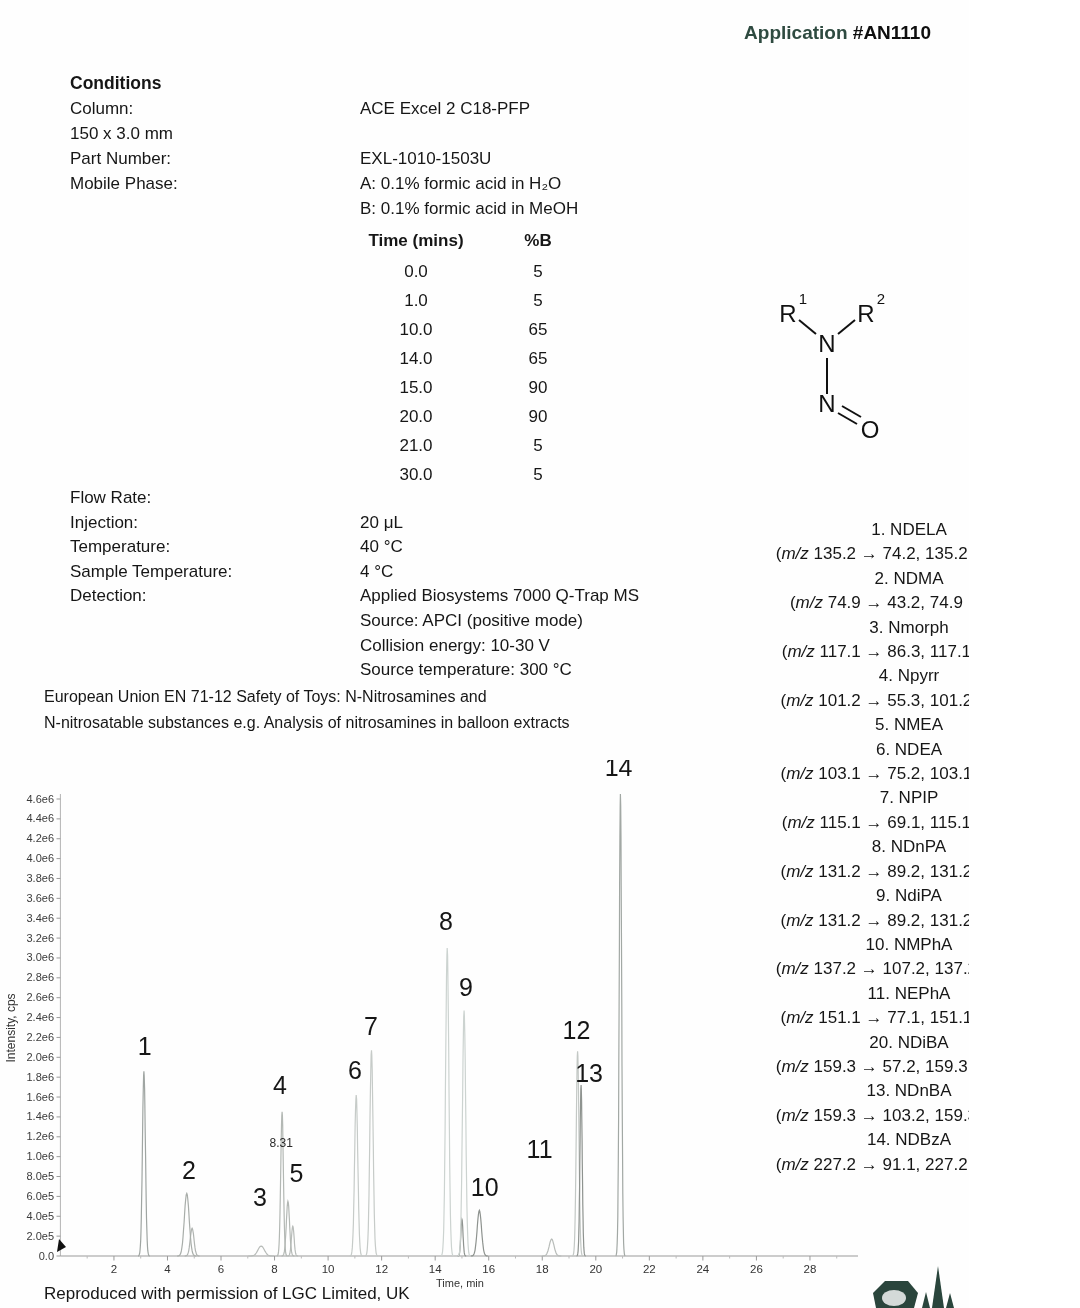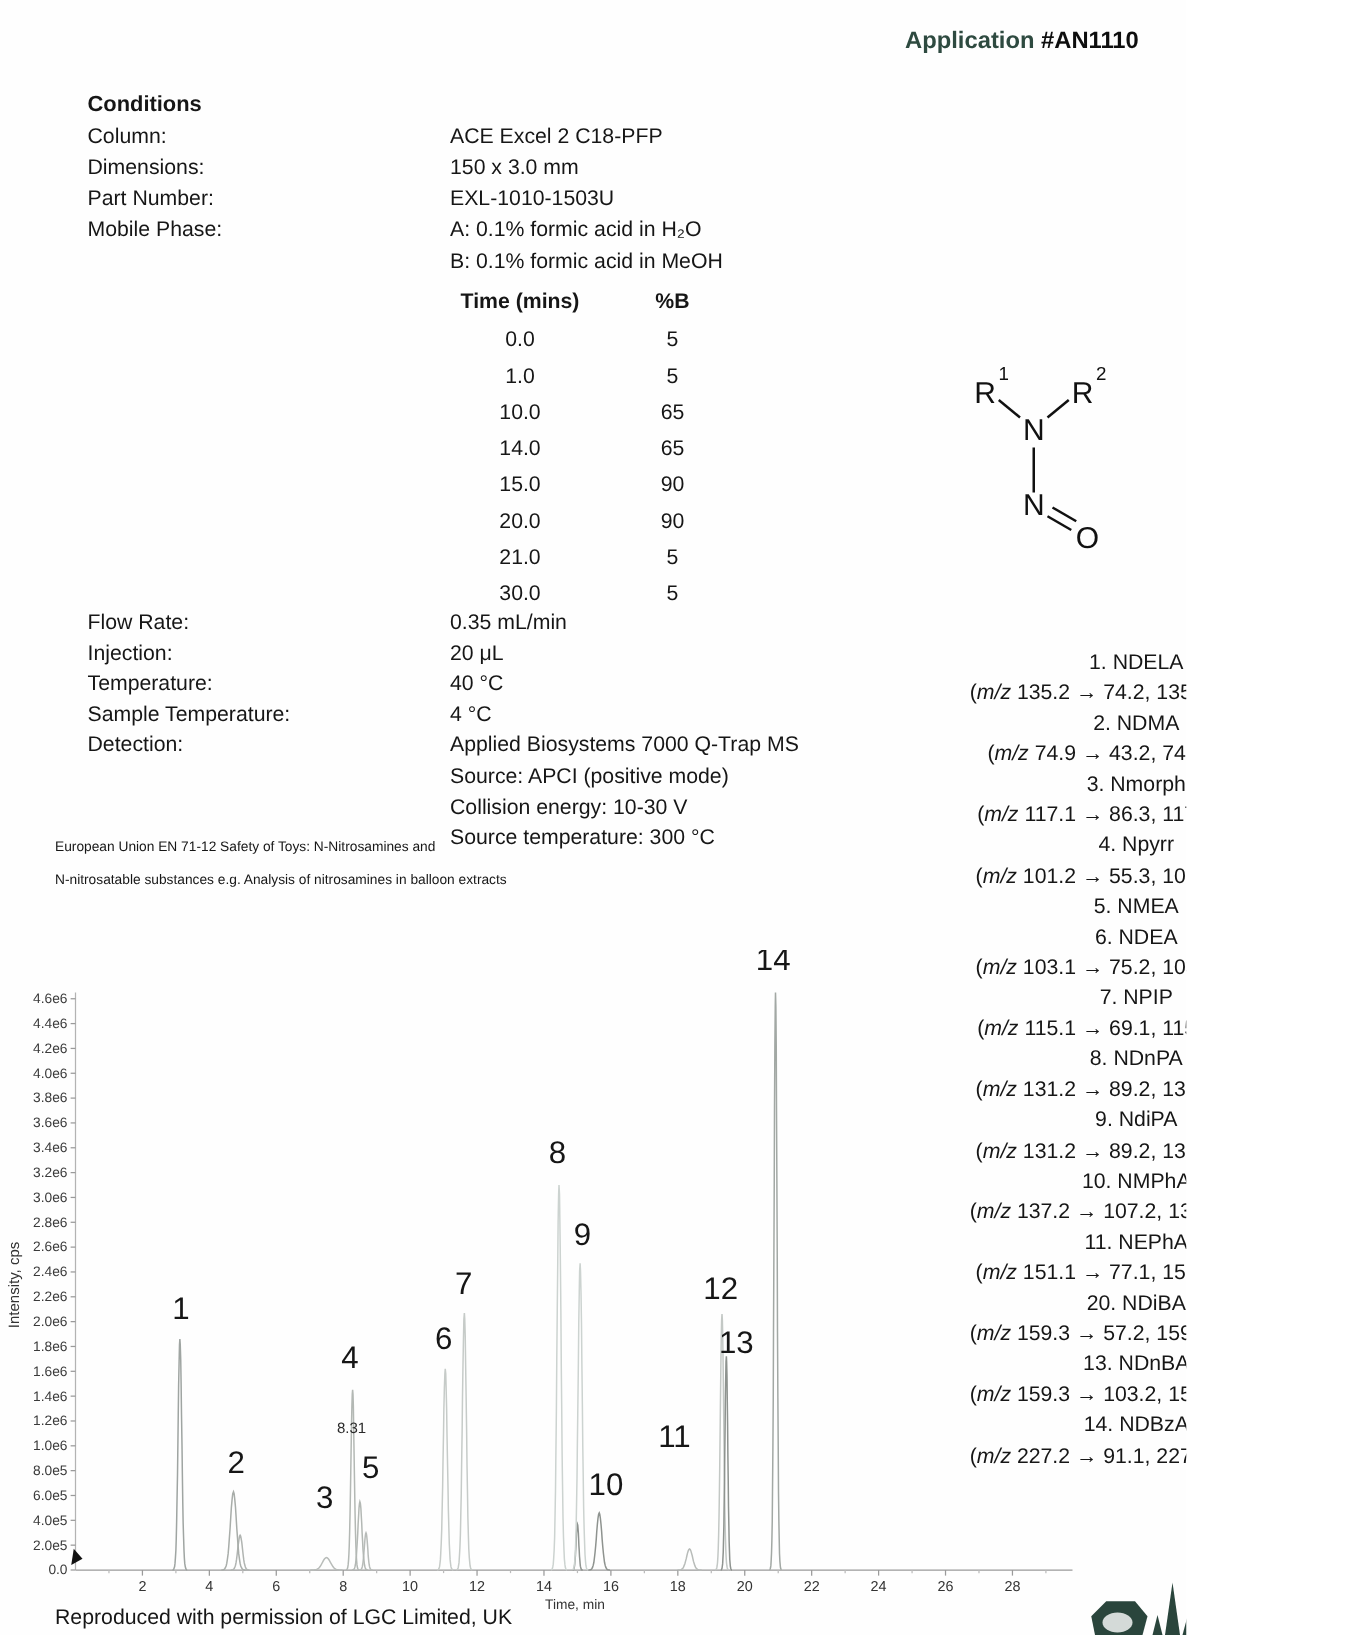--- a/index.html
+++ b/index.html
@@ -1,19 +1,20 @@
 <!DOCTYPE html>
 <html style="--accent: #2e4a40;"><head>
 <meta charset="utf-8">
 <style>
   html,body{margin:0;padding:0;background:#ffffff;}
   .page{
     position:relative; width:949px; height:1308px; overflow:hidden;
     background:#fefefe; color:#161616;
     font-family:"Liberation Sans","DejaVu Sans",sans-serif;
+    padding-left:20px;
   }
   .app-ref{position:absolute; top:22px; right:38px; font-size:19px; font-weight:bold;}
   .app-ref .lbl{color:var(--accent,#2e4a40);}
   .app-ref .num{color:#0e0e0e;}
 
   .conditions{position:absolute; left:70px; top:70px; width:640px; font-size:17px;}
   .cond-title{font-weight:bold; font-size:17.5px; line-height:26px;}
   .lv-row{display:flex; line-height:25px;}
   .lv-label{width:290px; flex:none;}
   .lv-value{flex:1;}
@@ -26,21 +27,21 @@
 
   .params{position:absolute; left:70px; top:486px; width:660px; font-size:17px;}
   .params .lv-row{line-height:24.6px;}
 
   .structure{position:absolute; left:758px; top:262px;}
 
   .compounds{position:absolute; left:720px; top:518px; width:378px; text-align:center; font-size:17px;}
   .cmp-name{line-height:24.4px;}
   .cmp-mz{line-height:24.4px;}
 
-  .study-title{position:absolute; left:44px; top:666px; font-size:11px; line-height:25.5px;}
+  .study-title{position:absolute; left:44px; top:684px; font-size:16px; line-height:25.5px;}
 
   .chrom{position:absolute; left:0; top:760px; pointer-events:none;}
   .chrom text{font-family:"Liberation Sans","DejaVu Sans",sans-serif;}
 
   .footer{position:absolute; left:44px; top:1284px; font-size:17px;}
   .logo{position:absolute; left:850px; top:1262px;}
   .page-edge{position:absolute; left:1060px; top:0; width:6px; height:1308px; background:#bcbfbd;}
 </style>
 </head>
 <body>
@@ -53,21 +54,20 @@
   </div>
 
   <div class="conditions">
     <div class="cond-title">Conditions</div>
     <div id="conditions-rows">
         <div class="lv-row">
           <span class="lv-label">Column:</span>
           <span class="lv-value">ACE Excel 2 C18-PFP</span>
         </div>
         <div class="lv-row">
-          <span class="lv-label">Dimensions:</span>
           <span class="lv-value">150 x 3.0 mm</span>
         </div>
         <div class="lv-row">
           <span class="lv-label">Part Number:</span>
           <span class="lv-value">EXL-1010-1503U</span>
         </div>
         <div class="lv-row">
           <span class="lv-label">Mobile Phase:</span>
           <span class="lv-value">A: 0.1% formic acid in H₂O</span>
         </div>
@@ -116,21 +116,20 @@
           <span class="g-time">30.0</span>
           <span class="g-pb">5</span>
         </div>
       </div>
   </div>
 
   <div class="params">
     <div id="params-rows">
         <div class="lv-row">
           <span class="lv-label">Flow Rate:</span>
-          <span class="lv-value">0.35 mL/min</span>
         </div>
         <div class="lv-row">
           <span class="lv-label">Injection:</span>
           <span class="lv-value">20 μL</span>
         </div>
         <div class="lv-row">
           <span class="lv-label">Temperature:</span>
           <span class="lv-value">40 °C</span>
         </div>
         <div class="lv-row">

